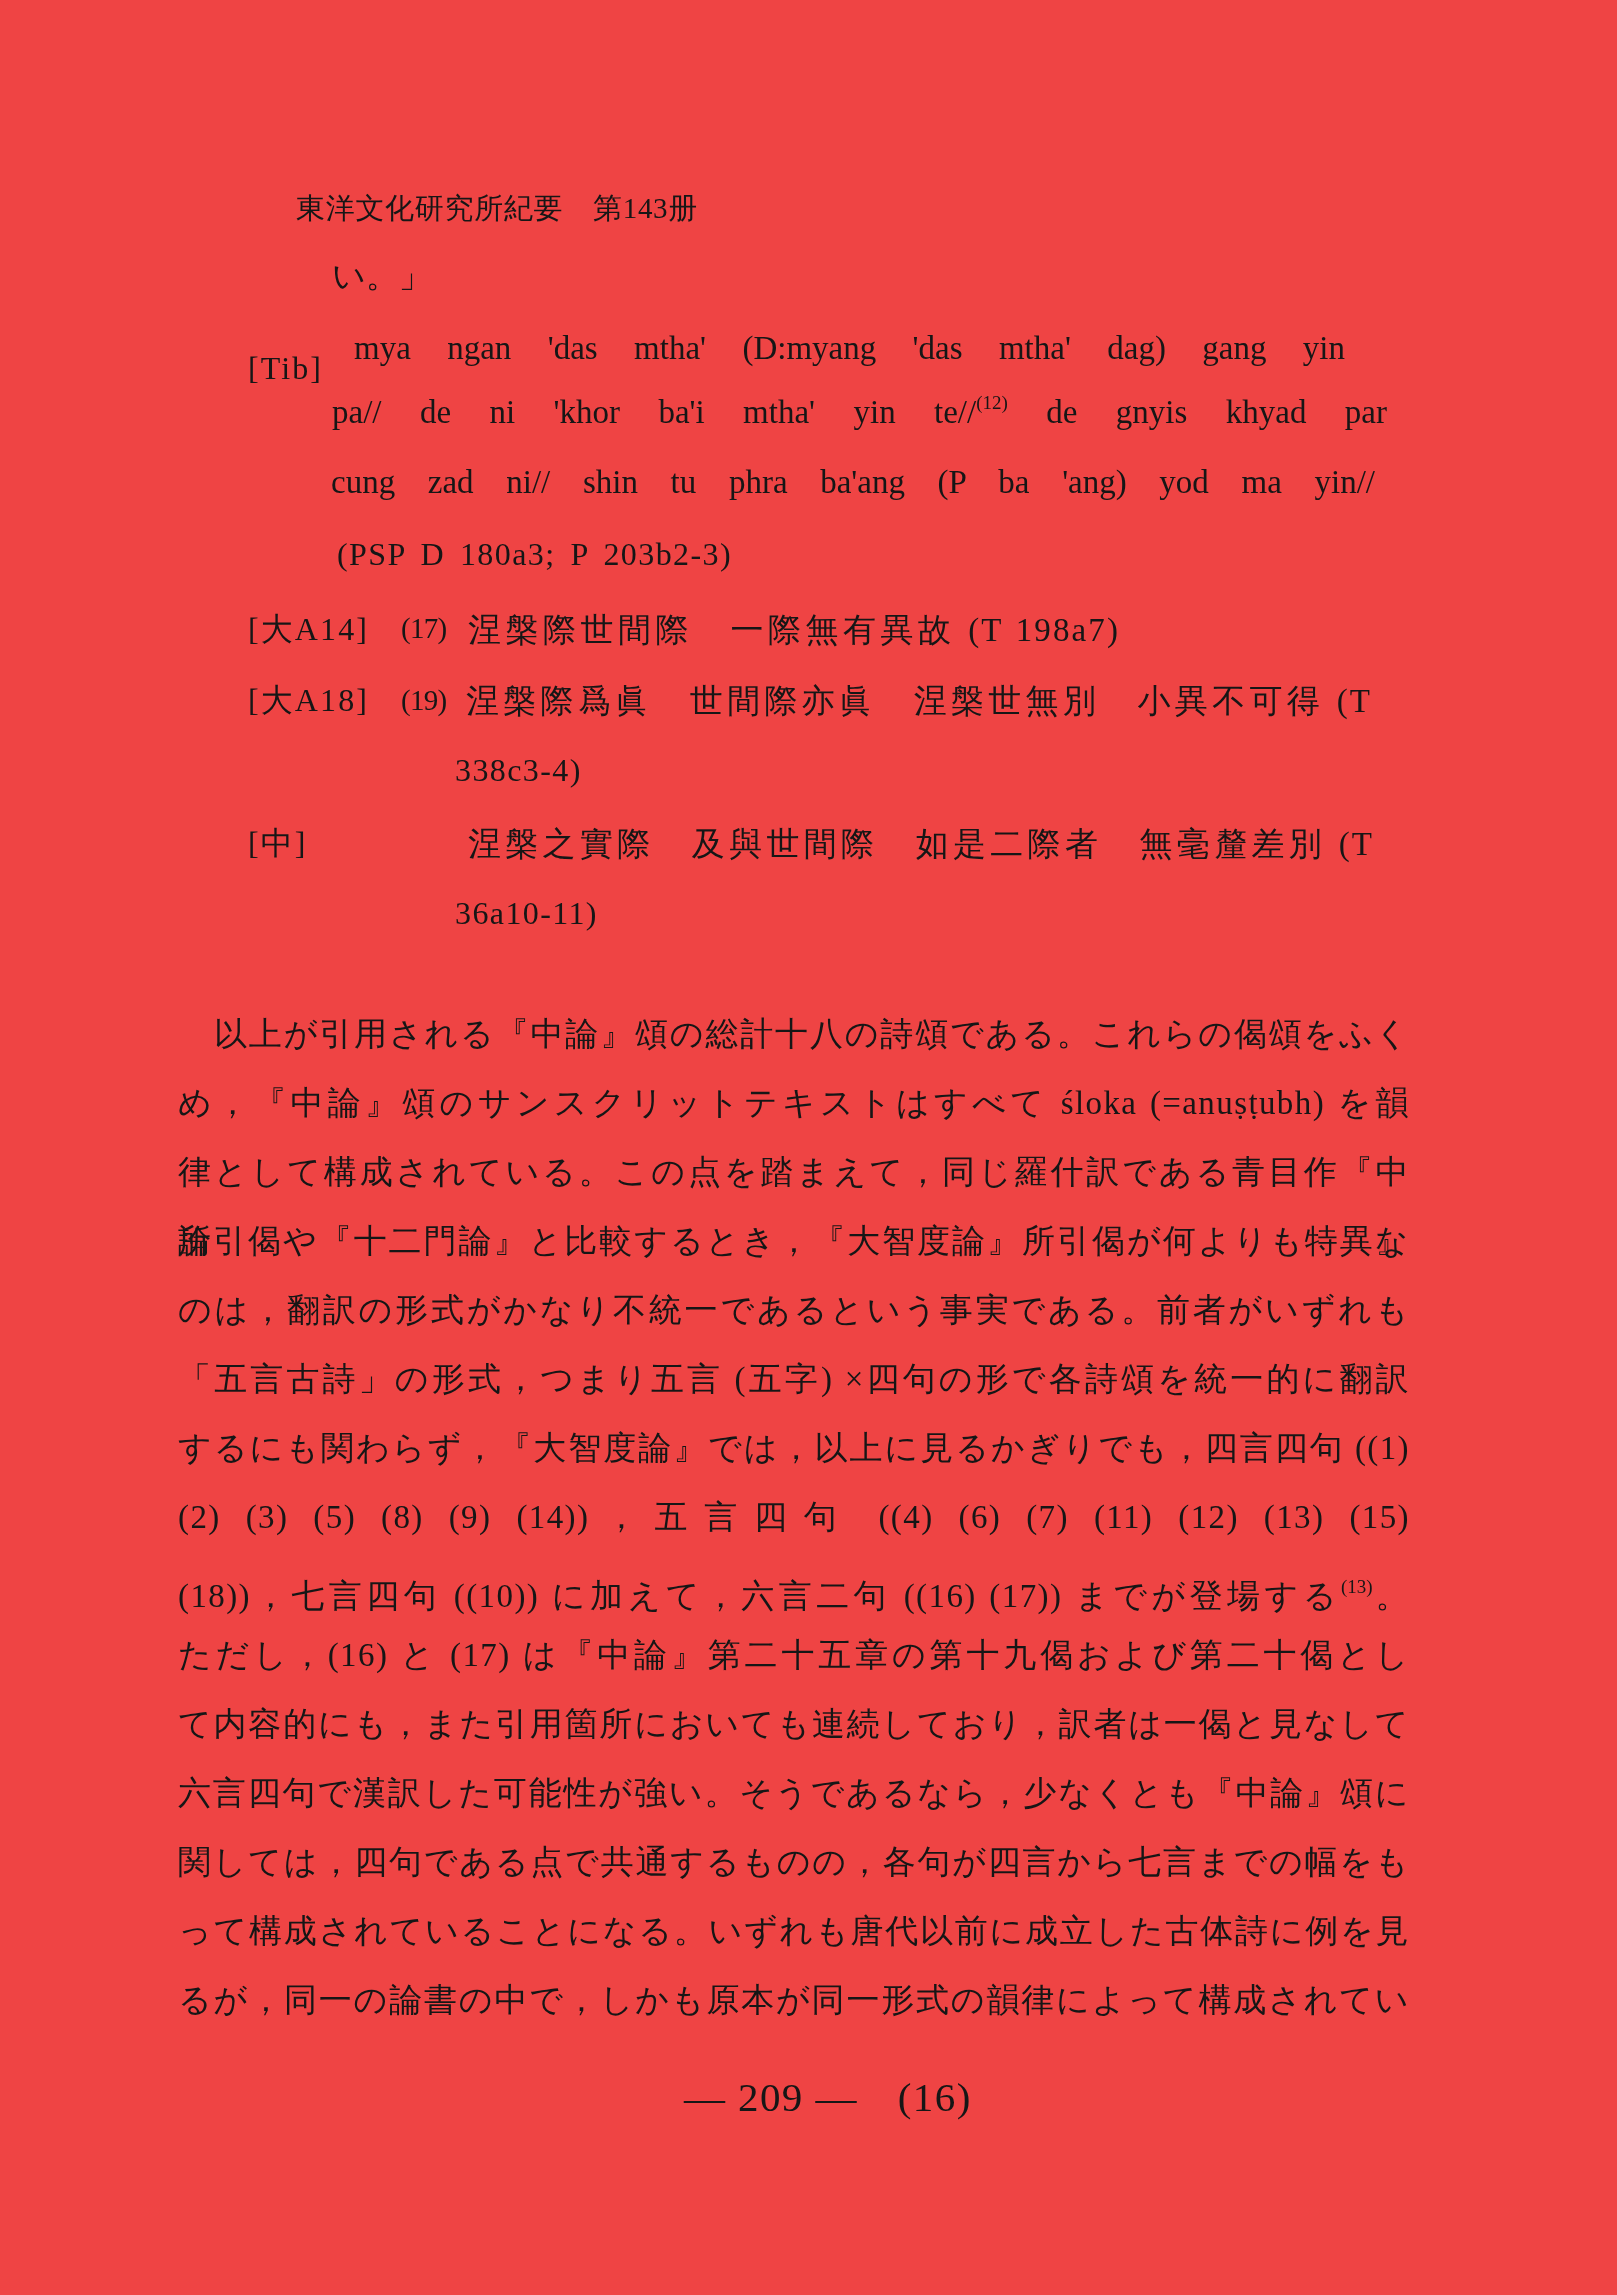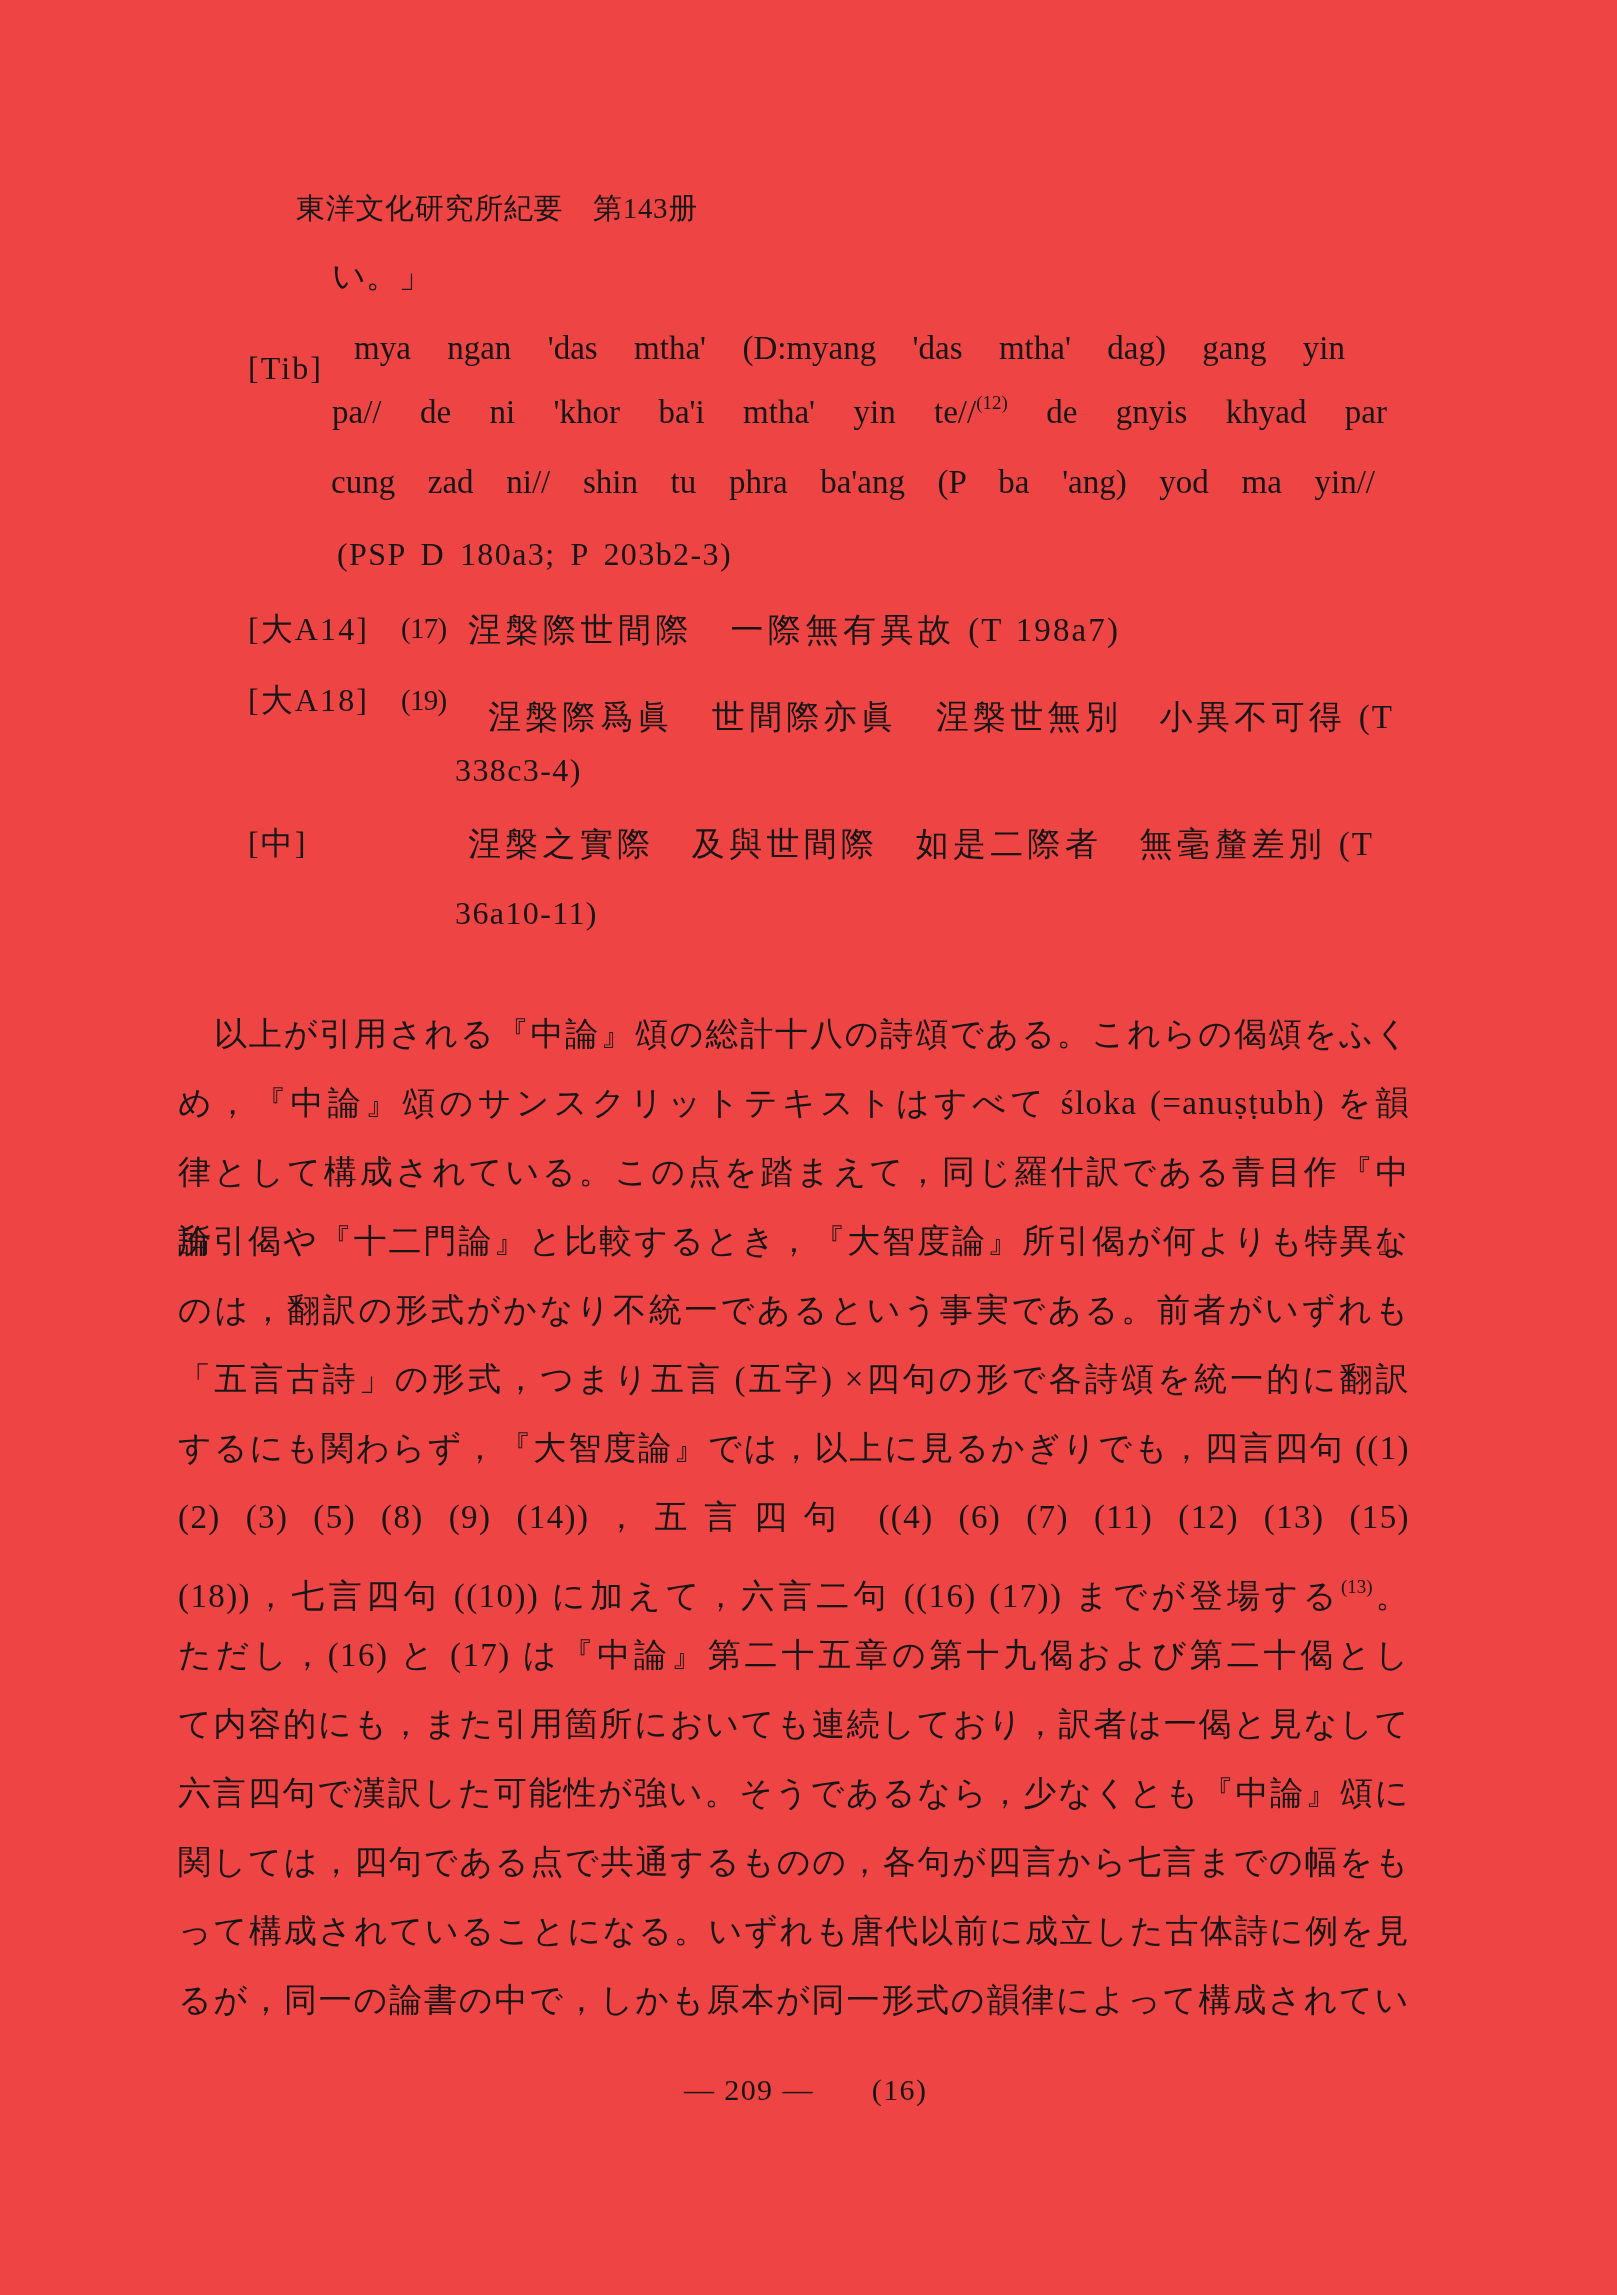--- a/index.html
+++ b/index.html
@@ -39,22 +39,22 @@
     font-size:33px;
     letter-spacing:1.4px;
     text-align:justify;text-align-last:justify;
     text-justify:inter-ideograph;
     white-space:normal;
     overflow:visible;
   }
   .para .pline.indent{text-indent:36px;}
   .footer{
     position:absolute;left:684px;top:2073px;
-    display:flex;gap:58px;
-    font-size:30px;letter-spacing:1.4px;
+    display:flex;gap:40px;
+    font-size:41px;letter-spacing:1.4px;
   }
 </style>
 </head>
 <body>
 
 <div class="page">
 
   <div class="abs jheader" style="left:296px;top:189px;">東洋文化研究所紀要　第143册</div>
 
   <div class="abs carry" style="left:332px;top:254px;">い。」</div>
@@ -66,21 +66,21 @@
   </div>
   <div class="abs tibline" style="left:331px;top:464px;width:1044px;">cung zad ni// shin tu phra ba'ang (P ba 'ang) yod ma yin//</div>
   <div class="abs plainline" style="left:337px;top:536px;">(PSP D 180a3; P 203b2-3)</div>
 
   <div class="abs cite-label" style="left:248px;top:608px;text-align:right;">[大A14]</div>
   <div class="abs cite-num" style="left:401px;top:612px;">(17)</div>
   <div class="abs verse" style="left:468px;top:608px;width:652px;">涅槃際世間際　一際無有異故 (T 198a7)</div>
 
   <div class="abs cite-label" style="left:248px;top:679px;">[大A18]</div>
   <div class="abs cite-num" style="left:401px;top:684px;">(19)</div>
-  <div class="abs verse" style="left:488px;top:679px;width:906px;margin-top:16px;">涅槃際爲眞　世間際亦眞　涅槃世無別　小異不可得 (T</div>
+  <div class="abs verse" style="left:466px;top:679px;width:906px;">涅槃際爲眞　世間際亦眞　涅槃世無別　小異不可得 (T</div>
   <div class="abs plainline" style="left:455px;top:752px;">338c3-4)</div>
 
   <div class="abs cite-label" style="left:248px;top:822px;">[中]</div>
   <div class="abs verse" style="left:468px;top:822px;width:906px;">涅槃之實際　及與世間際　如是二際者　無毫釐差別 (T</div>
   <div class="abs plainline" style="left:455px;top:895px;">36a10-11)</div>
 
   <div class="para">
     <span class="pline indent">以上が引用される『中論』頌の総計十八の詩頌である。これらの偈頌をふく</span>
     <span class="pline">め，『中論』頌のサンスクリットテキストはすべて śloka (=anuṣṭubh) を韻</span>
     <span class="pline">律として構成されている。この点を踏まえて，同じ羅什訳である青目作『中論』</span>

